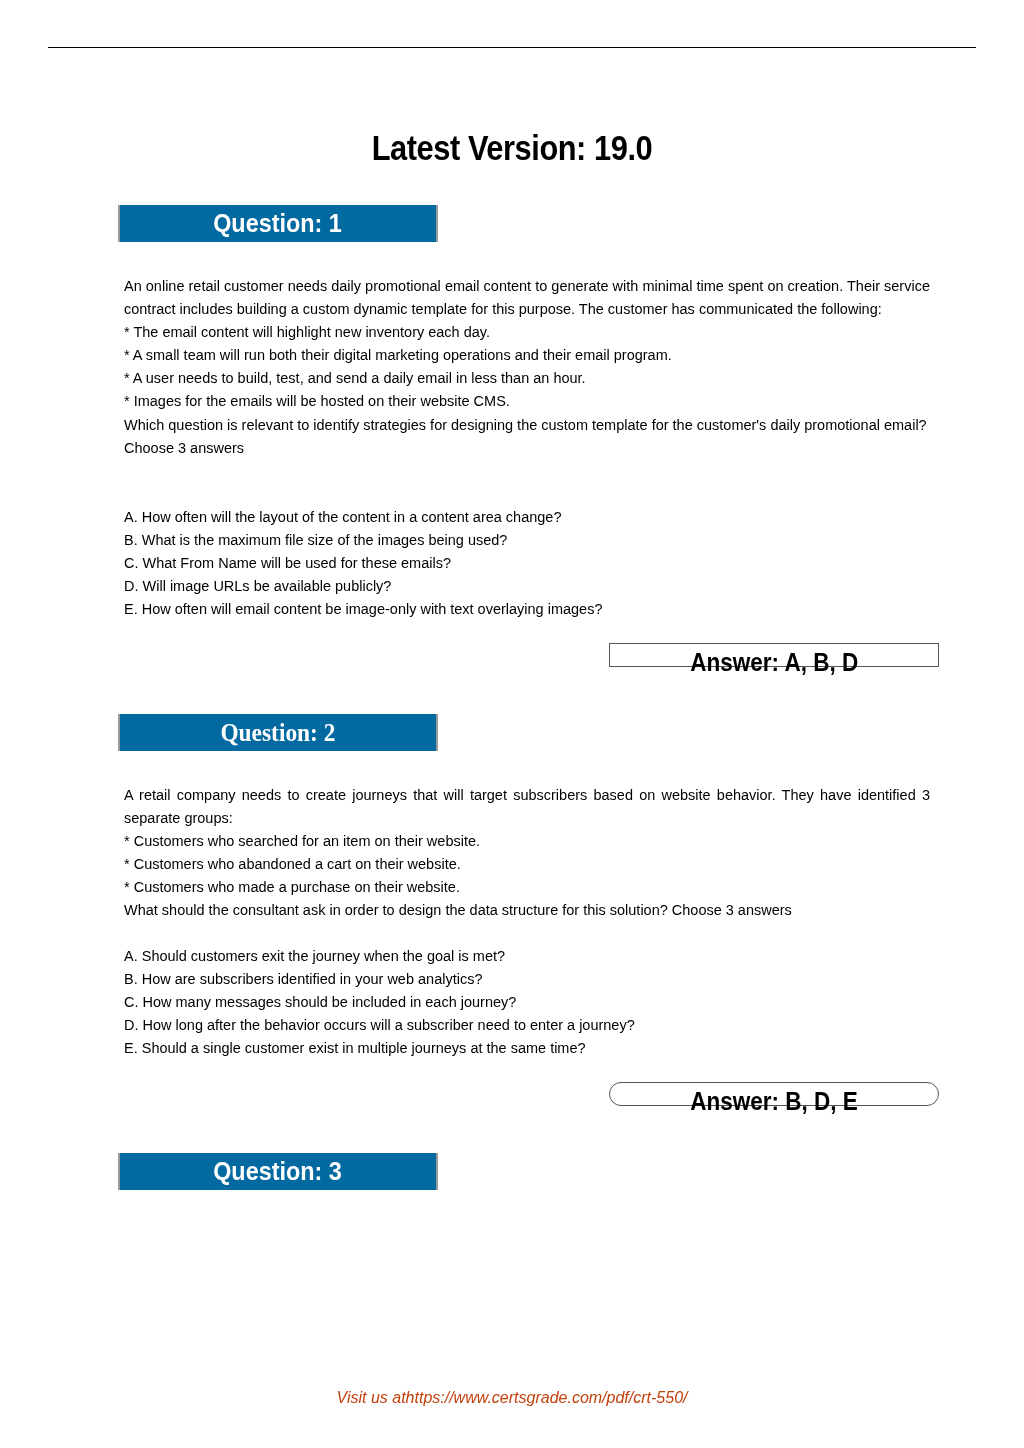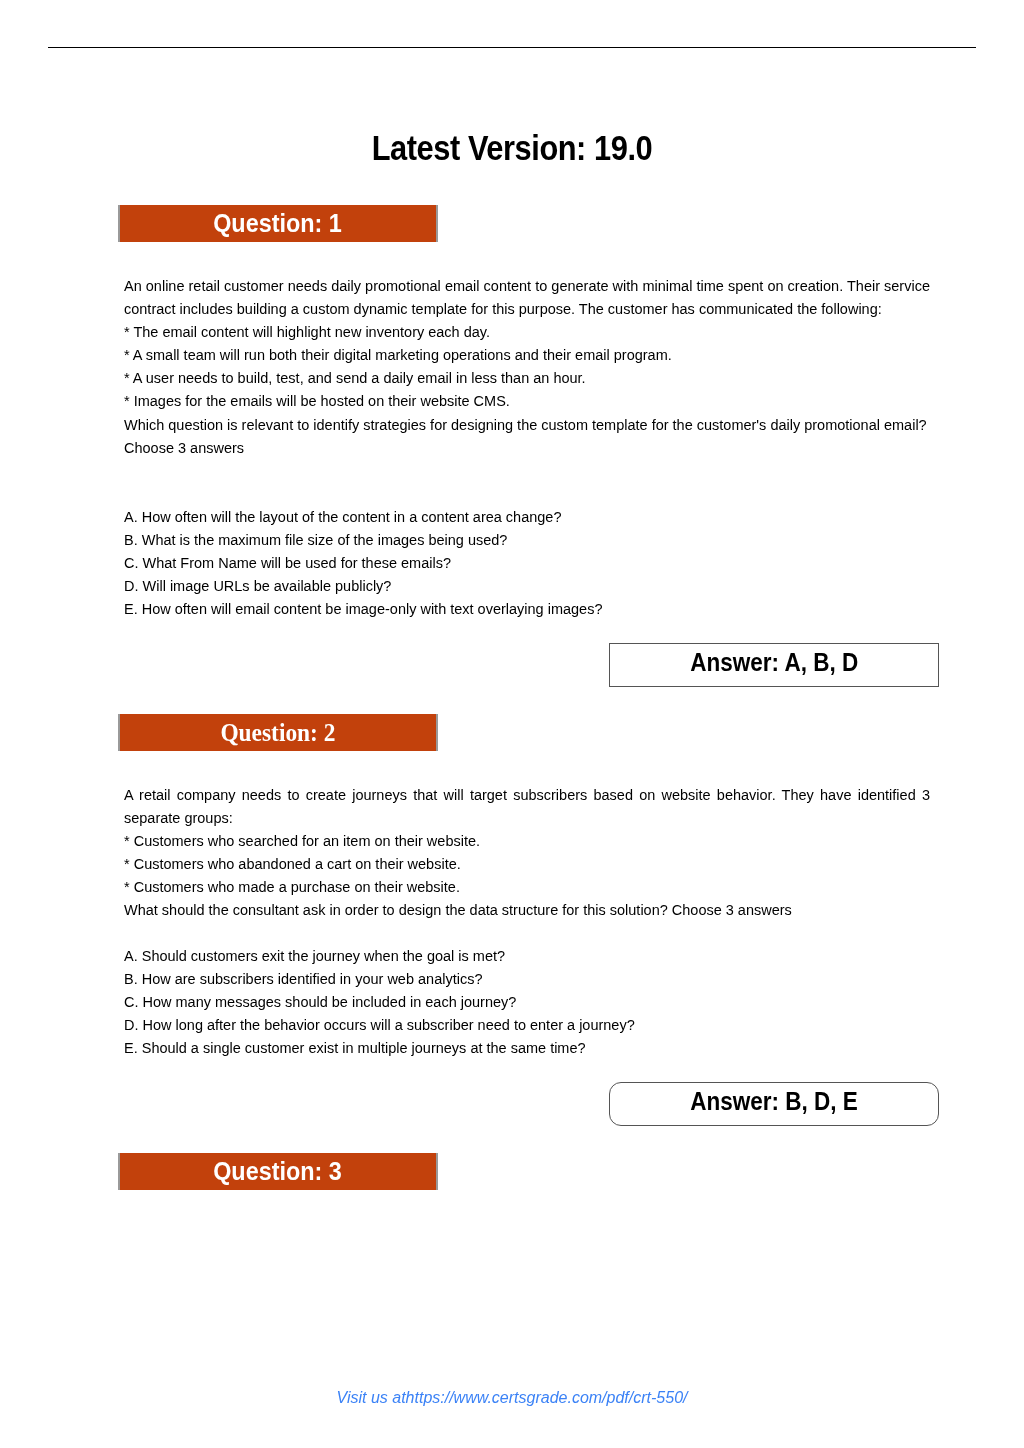--- a/index.html
+++ b/index.html
@@ -34,21 +34,21 @@
     font-size: 35px;
     letter-spacing: -0.5px;
     transform: scaleX(0.88);
     transform-origin: center;
   }
   .q-banner {
     position: absolute;
     left: 118px;
     width: 320px;
     height: 37px;
-    background: #c2410c;
+    background: #0369a1;
     border-left: 2px solid #9a9a9a;
     border-right: 2px solid #9a9a9a;
     box-sizing: border-box;
     color: #fff;
     font-weight: bold;
     font-size: 26px;
     line-height: 37px;
     text-align: center;
   }
   .q-banner span {
@@ -79,41 +79,41 @@
     line-height: 23.1px;
     transform: scaleX(0.935);
     transform-origin: left top;
     white-space: nowrap;
   }
   .options div { margin: 0; }
   .answer-box {
     position: absolute;
     left: 609px;
     width: 330px;
-    height: 44px;
+    height: 24px;
     border: 1.5px solid #555;
     box-sizing: border-box;
     text-align: center;
     font-weight: bold;
     font-size: 25px;
     line-height: 37px;
   }
   .answer-box span {
     display: inline-block;
     transform: scaleX(0.9);
   }
   .footer {
     position: absolute;
     left: 0;
     width: 1024px;
     top: 1389px;
     text-align: center;
     font-style: italic;
     font-size: 16px;
-    color: #3b82f6;
+    color: #c2410c;
   }
 </style>
 </head>
 <body>
 
 <div class="top-rule"></div>
 
 <div class="page-title">Latest Version: 19.0</div>
 
 <div class="q-banner" style="top:205px;">

